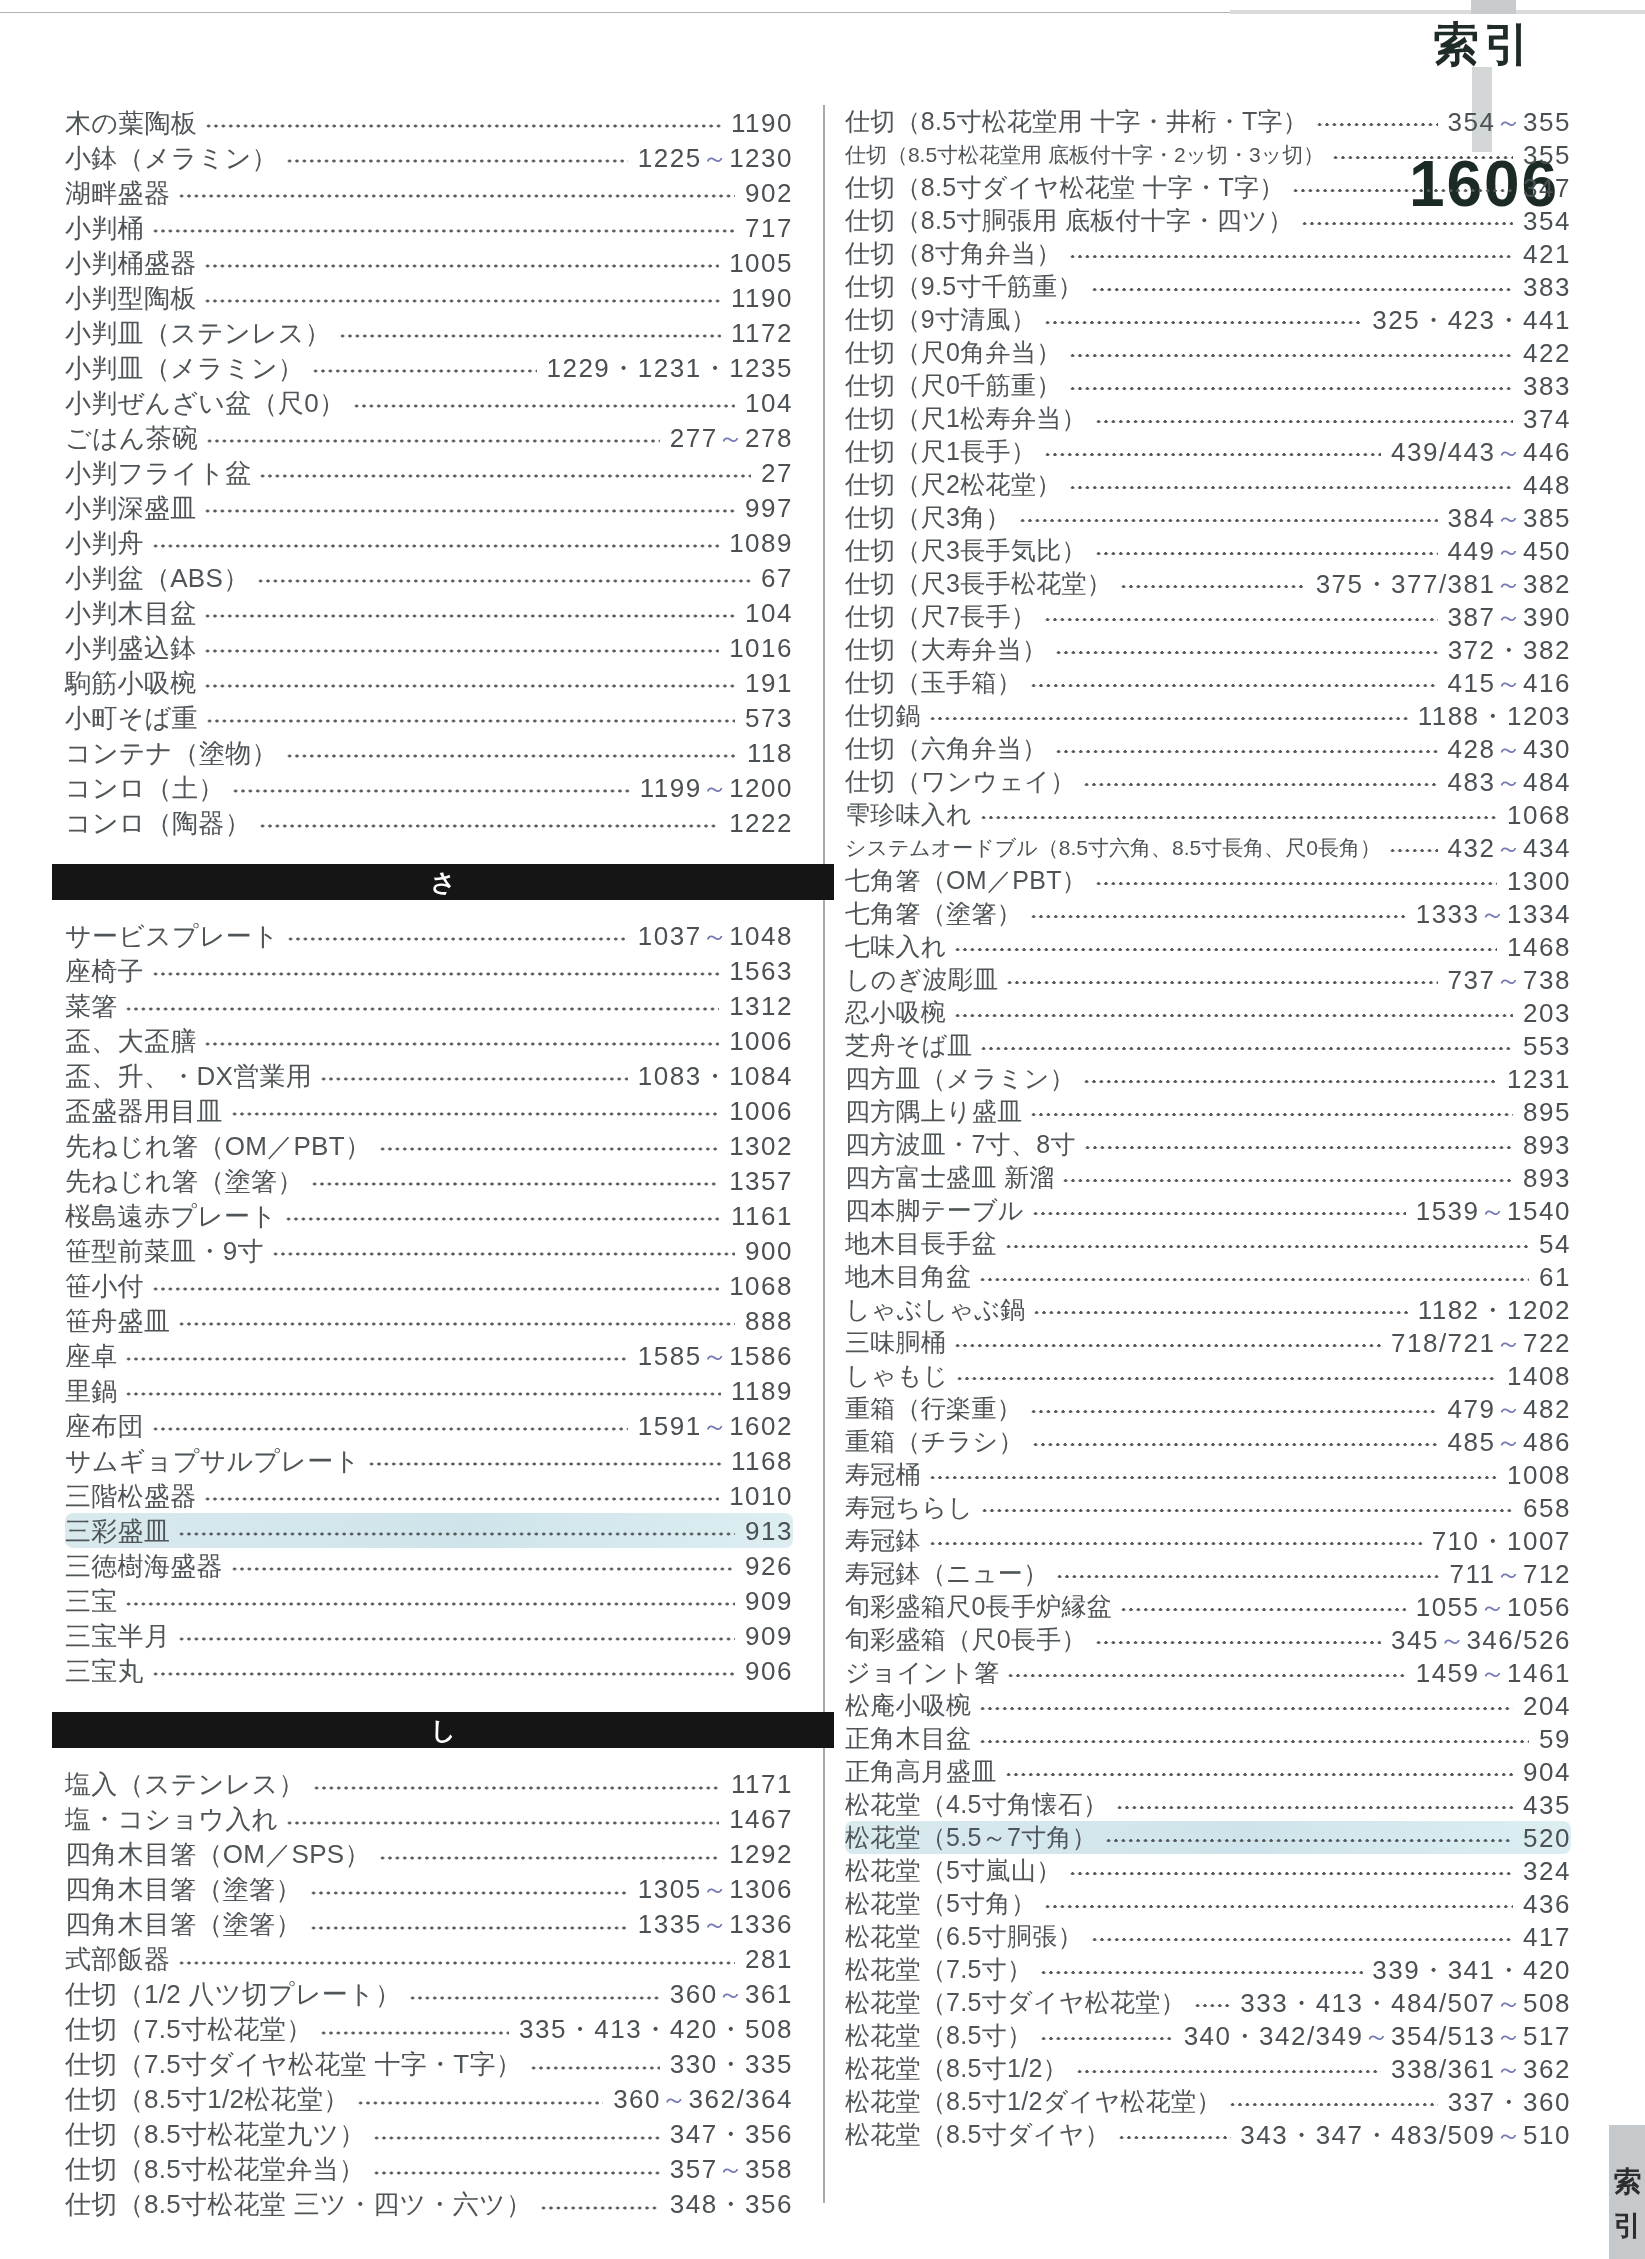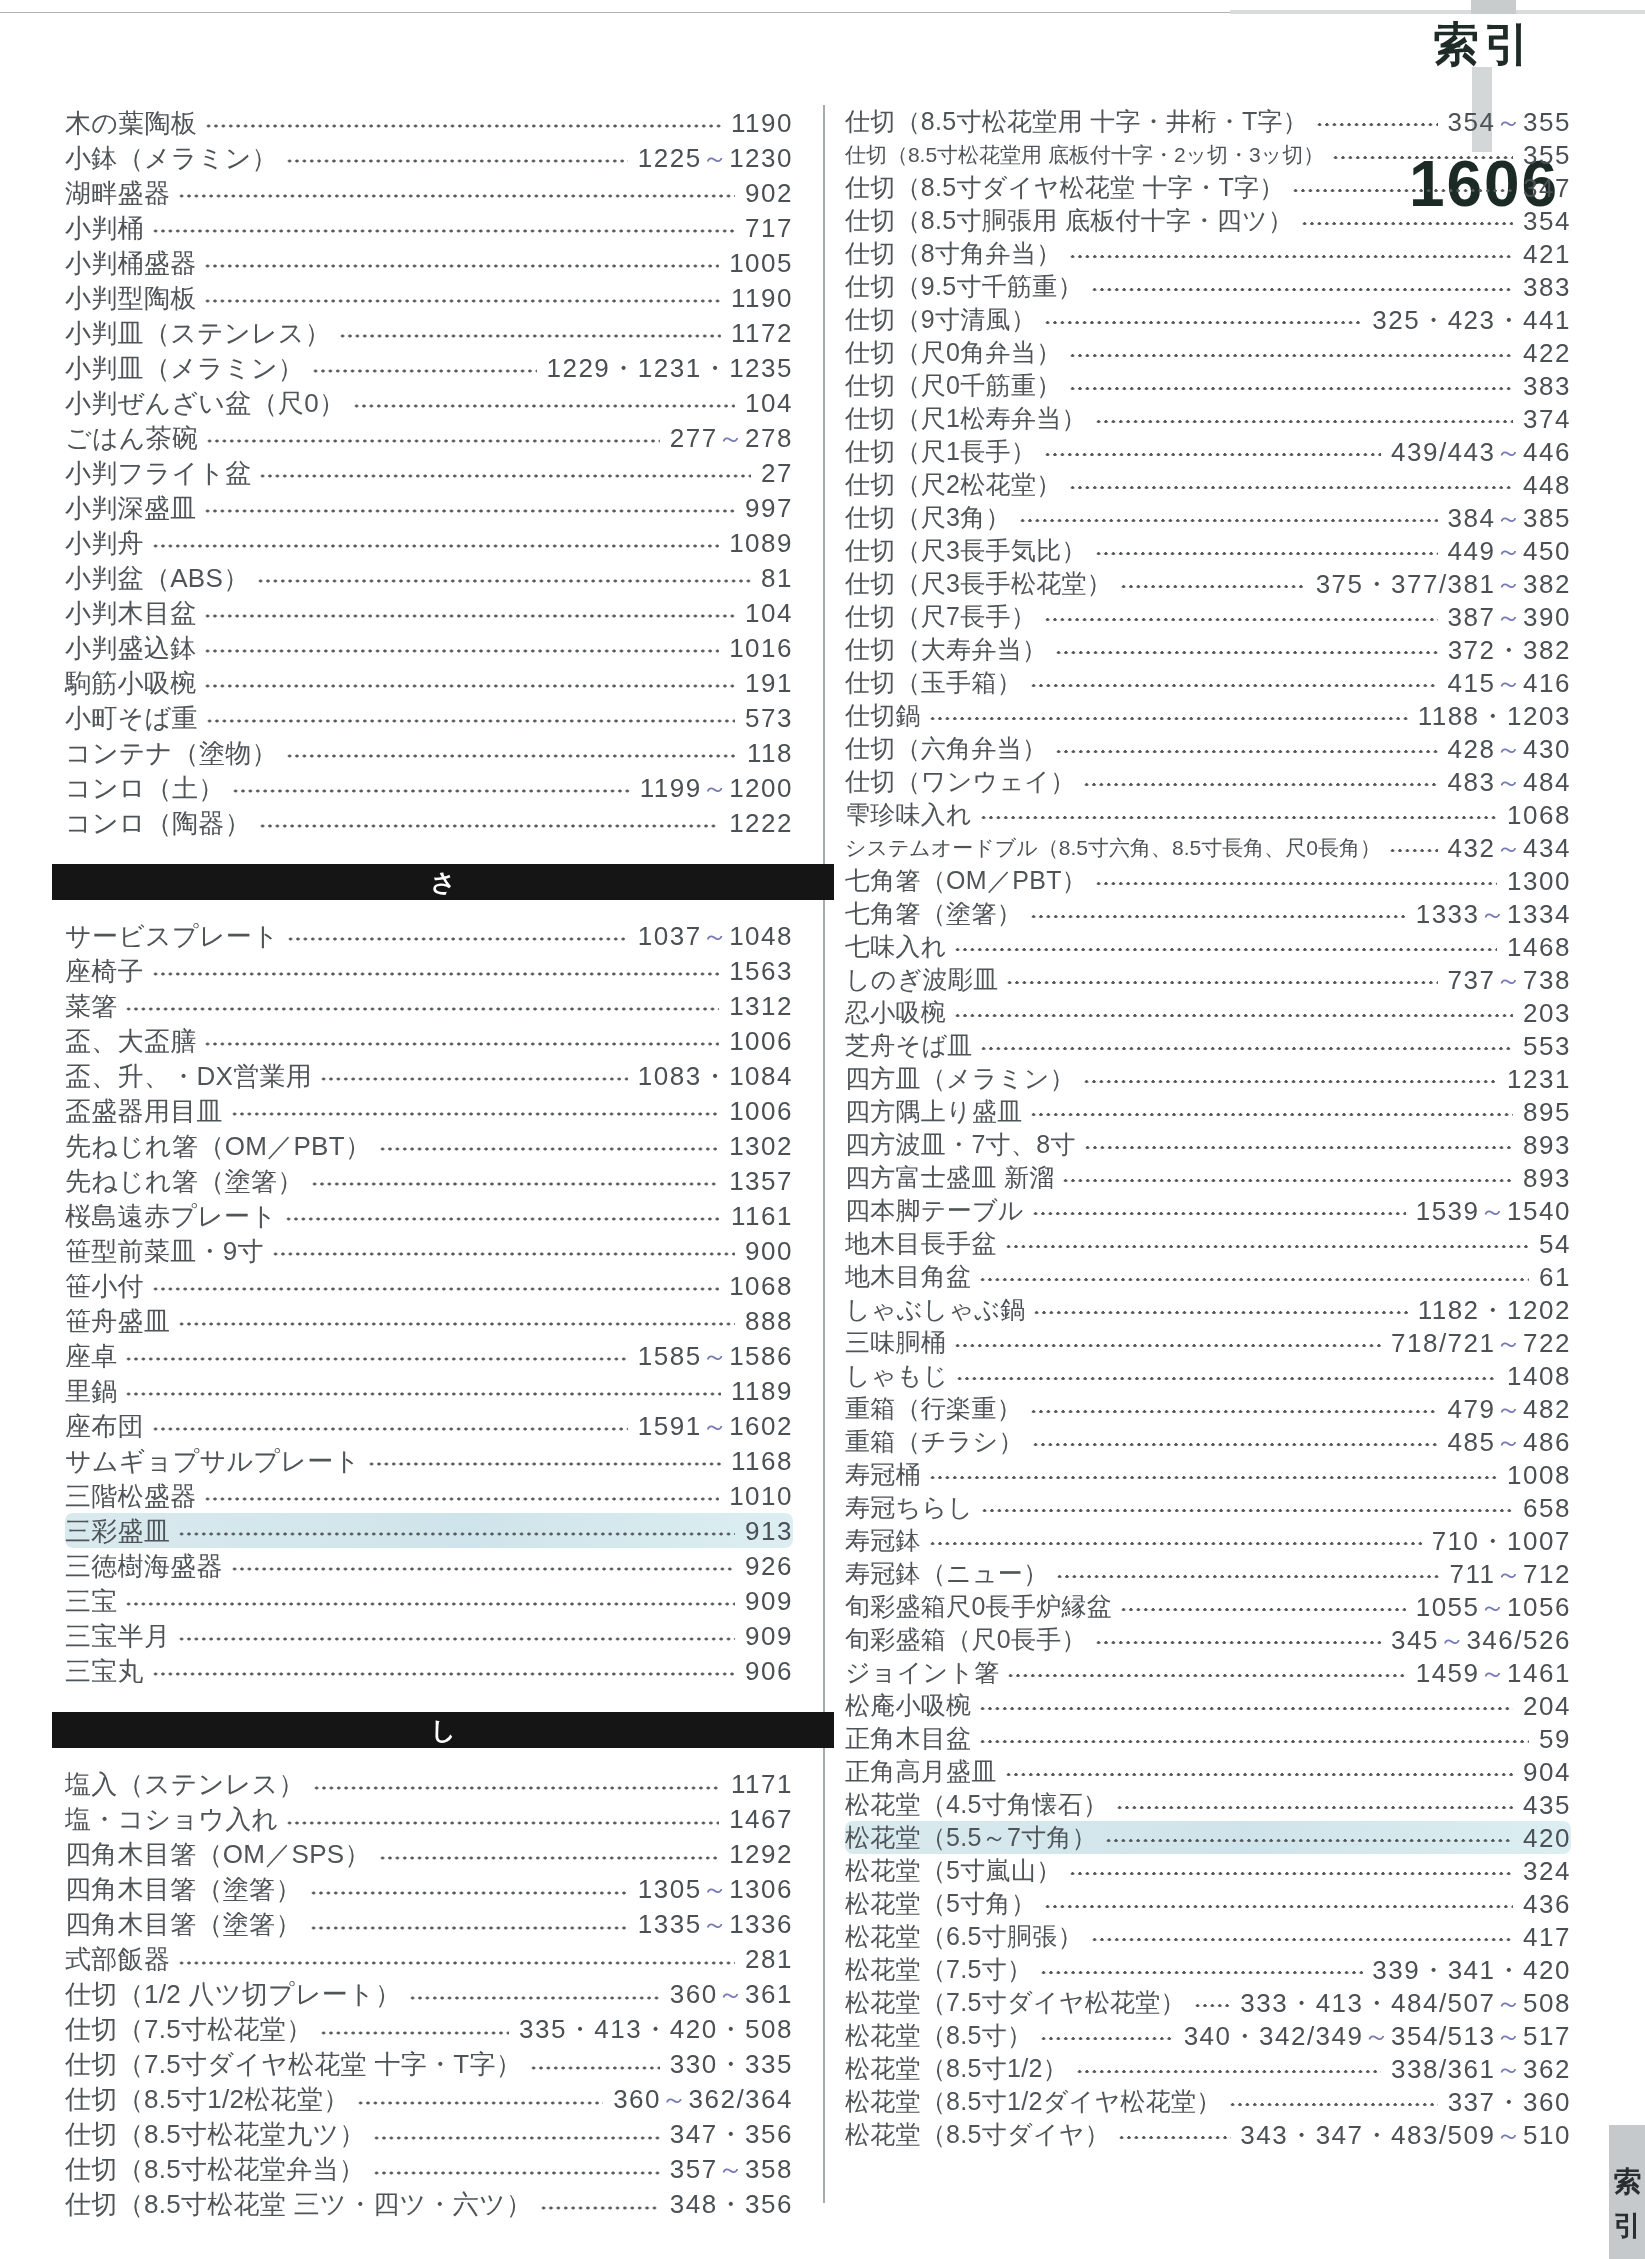--- a/index.html
+++ b/index.html
@@ -131,21 +131,21 @@
         <span class="num">997</span>
       </div>
       <div class="row">
         <span class="nm">小判舟</span>
         <span class="dots"></span>
         <span class="num">1089</span>
       </div>
       <div class="row">
         <span class="nm">小判盆（ABS）</span>
         <span class="dots"></span>
-        <span class="num">81</span>
+        <span class="num">67</span>
       </div>
       <div class="row">
         <span class="nm">小判木目盆</span>
         <span class="dots"></span>
         <span class="num">104</span>
       </div>
       <div class="row">
         <span class="nm">小判盛込鉢</span>
         <span class="dots"></span>
         <span class="num">1016</span>
@@ -615,21 +615,21 @@
         <span class="num">904</span>
       </div>
       <div class="row">
         <span class="nm">松花堂（4.5寸角懐石）</span>
         <span class="dots"></span>
         <span class="num">435</span>
       </div>
       <div class="row hl">
         <span class="nm">松花堂（5.5～7寸角）</span>
         <span class="dots"></span>
-        <span class="num">420</span>
+        <span class="num">520</span>
       </div>
       <div class="row">
         <span class="nm">松花堂（5寸嵐山）</span>
         <span class="dots"></span>
         <span class="num">324</span>
       </div>
       <div class="row">
         <span class="nm">松花堂（5寸角）</span>
         <span class="dots"></span>
         <span class="num">436</span>

